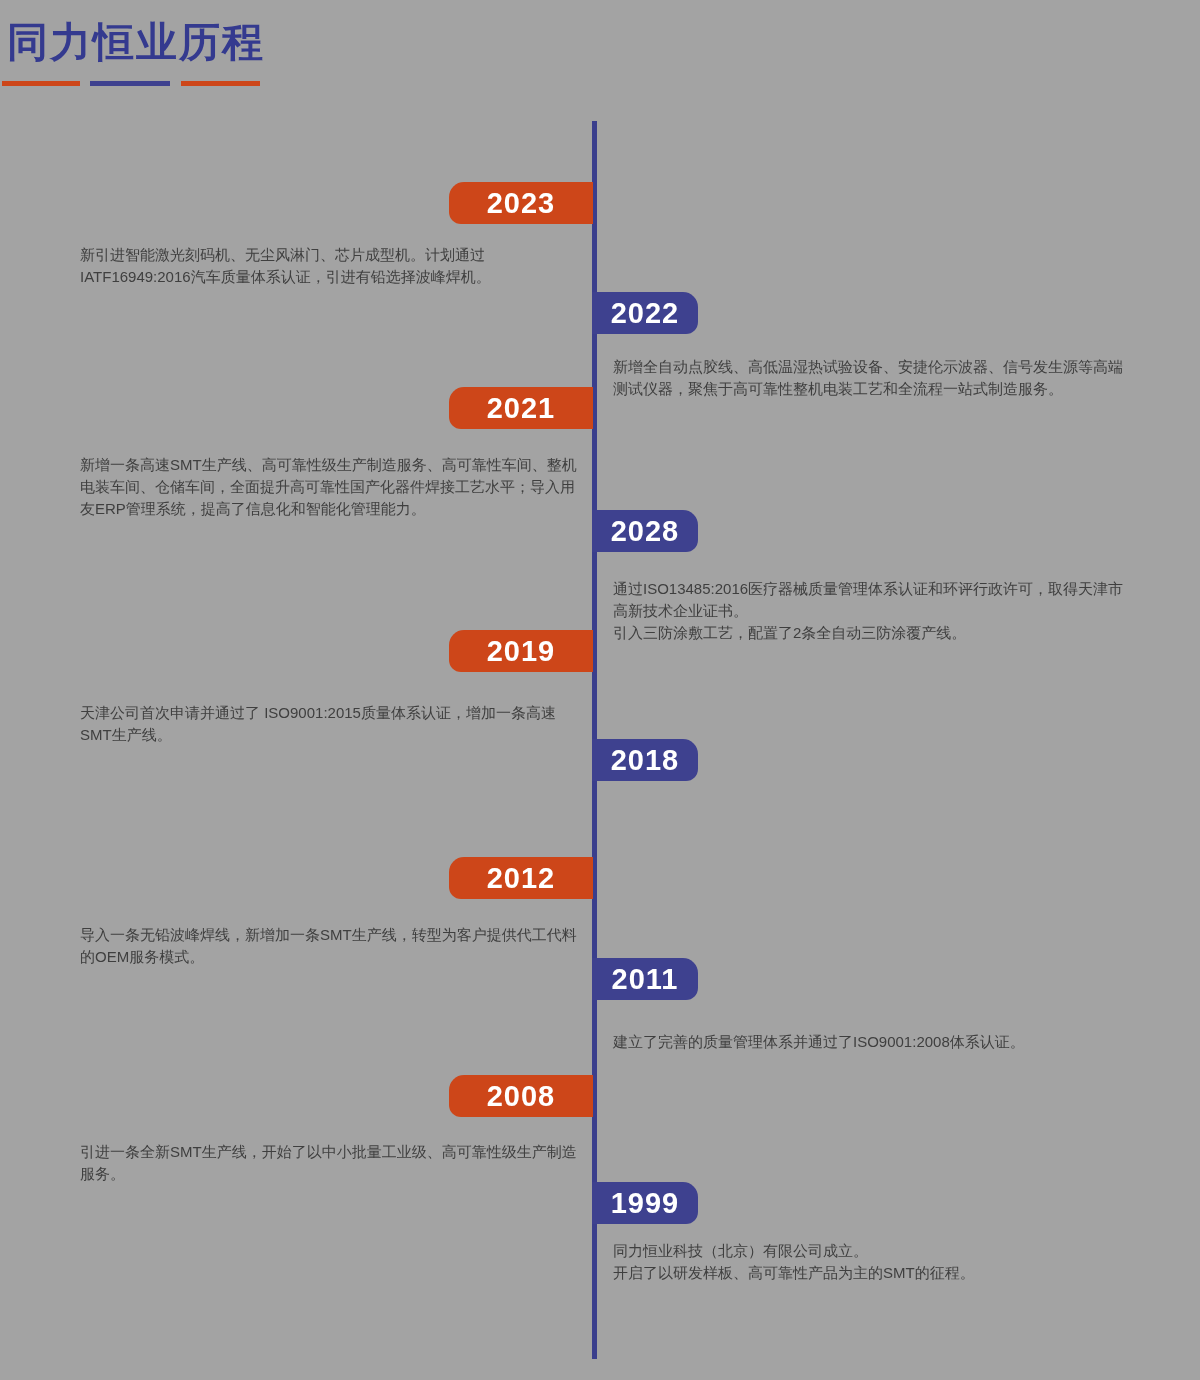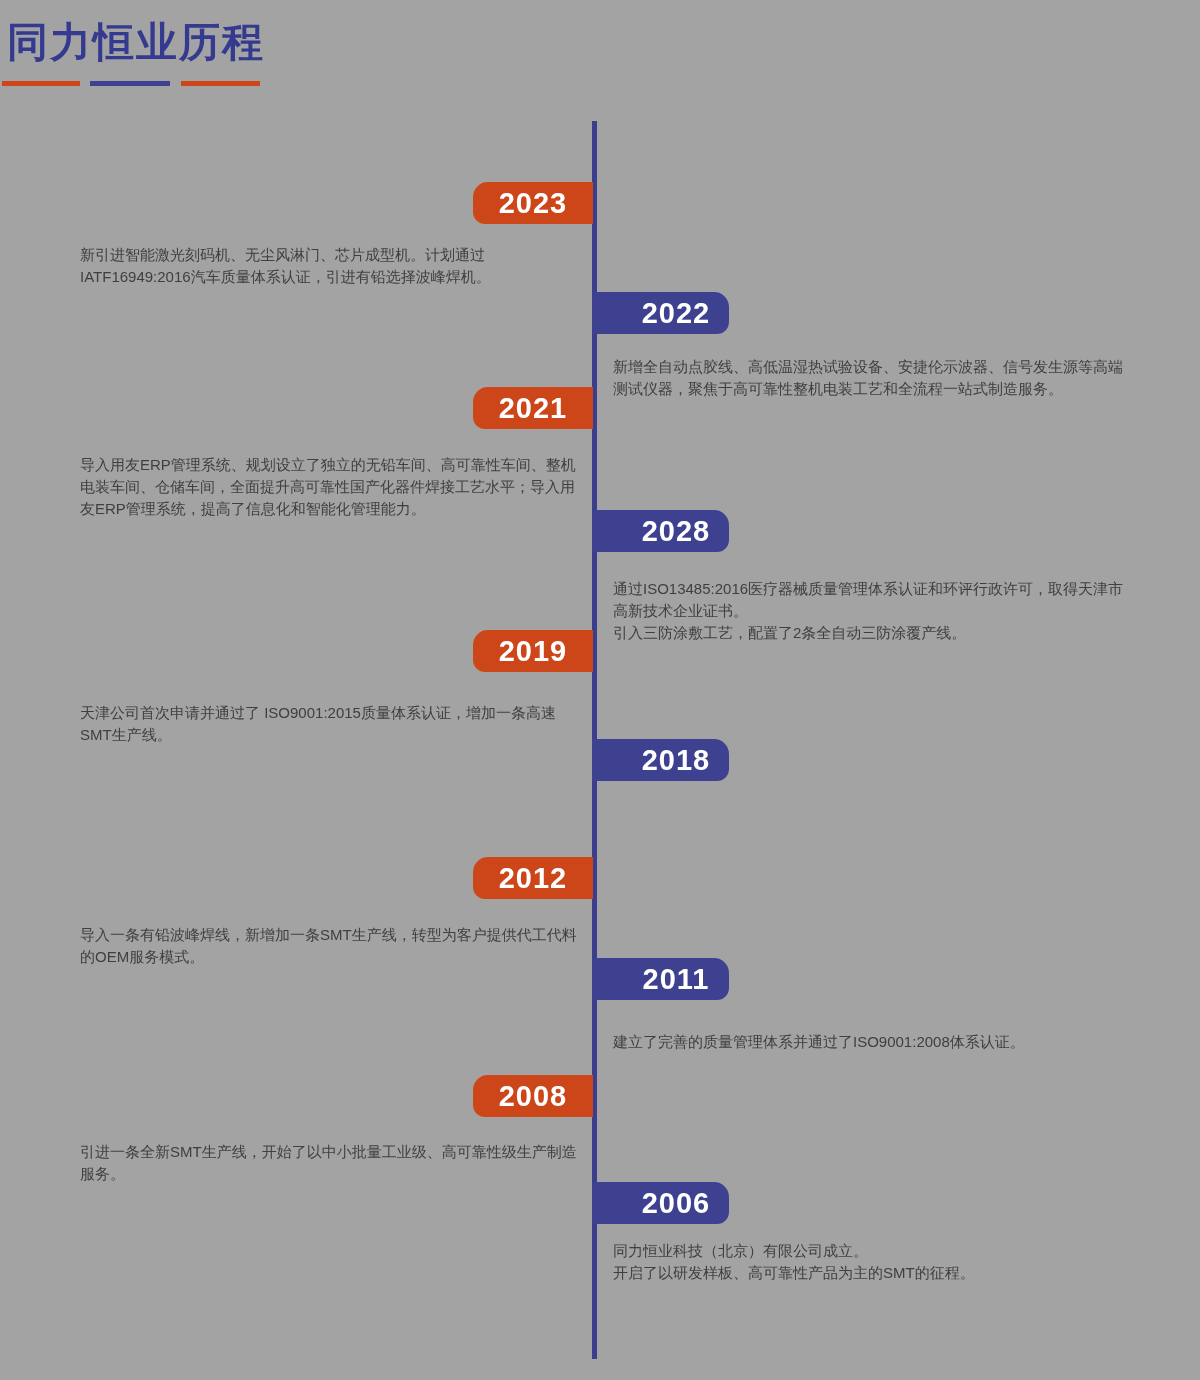--- a/index.html
+++ b/index.html
@@ -20,27 +20,26 @@
     position:absolute;left:592px;top:121px;width:5px;height:1238px;
     background:#3a3e8c;
   }
 
   .badge{
     position:absolute;height:42px;
     display:flex;align-items:center;justify-content:center;
     color:#ffffff;font-size:29px;font-weight:bold;letter-spacing:1px;
   }
   .badge.left{
-    right:607px;width:120px;background:#cd4619;
+    right:607px;width:144px;background:#cd4619;
     border-radius:15px 0 0 12px;
   }
   .badge.right{
     left:592px;width:106px;background:#3e418f;
     border-radius:0 15px 12px 0;
-    padding-left:31px;
   }
 
   .desc{
     position:absolute;color:#3f3f3f;font-size:15px;line-height:22px;
     white-space:pre-line;letter-spacing:0px;
   }
   .desc.left{left:80px;width:497px;}
   .desc.right{left:613px;width:517px;}
 </style>
 </head>
@@ -55,37 +54,37 @@
 
   <div class="tl-line"></div>
 
   <div class="badge left" style="top:182px">2023</div>
   <div class="desc left" style="top:244px">新引进智能激光刻码机、无尘风淋门、芯片成型机。计划通过IATF16949:2016汽车质量体系认证，引进有铅选择波峰焊机。</div>
 
   <div class="badge right" style="top:292px">2022</div>
   <div class="desc right" style="top:356px">新增全自动点胶线、高低温湿热试验设备、安捷伦示波器、信号发生源等高端测试仪器，聚焦于高可靠性整机电装工艺和全流程一站式制造服务。</div>
 
   <div class="badge left" style="top:387px">2021</div>
-  <div class="desc left" style="top:454px">导入用友ERP管理系统、规划设立了独立的无铅车间、高可靠性车间、整机电装车间、仓储车间，全面提升高可靠性国产化器件焊接工艺水平；导入用友ERP管理系统，提高了信息化和智能化管理能力。</div>
+  <div class="desc left" style="top:454px">新增一条高速SMT生产线、高可靠性级生产制造服务、高可靠性车间、整机电装车间、仓储车间，全面提升高可靠性国产化器件焊接工艺水平；导入用友ERP管理系统，提高了信息化和智能化管理能力。</div>
 
   <div class="badge right" style="top:510px">2028</div>
   <div class="desc right" style="top:578px">通过ISO13485:2016医疗器械质量管理体系认证和环评行政许可，取得天津市高新技术企业证书。
 引入三防涂敷工艺，配置了2条全自动三防涂覆产线。</div>
 
   <div class="badge left" style="top:630px">2019</div>
   <div class="desc left" style="top:702px">天津公司首次申请并通过了 ISO9001:2015质量体系认证，增加一条高速SMT生产线。</div>
 
   <div class="badge right" style="top:739px">2018</div>
 
   <div class="badge left" style="top:857px">2012</div>
-  <div class="desc left" style="top:924px">导入一条有铅波峰焊线，新增加一条SMT生产线，转型为客户提供代工代料的OEM服务模式。</div>
+  <div class="desc left" style="top:924px">导入一条无铅波峰焊线，新增加一条SMT生产线，转型为客户提供代工代料的OEM服务模式。</div>
 
   <div class="badge right" style="top:958px">2011</div>
   <div class="desc right" style="top:1031px">建立了完善的质量管理体系并通过了ISO9001:2008体系认证。</div>
 
   <div class="badge left" style="top:1075px">2008</div>
   <div class="desc left" style="top:1141px">引进一条全新SMT生产线，开始了以中小批量工业级、高可靠性级生产制造服务。</div>
 
-  <div class="badge right" style="top:1182px">2006</div>
+  <div class="badge right" style="top:1182px">1999</div>
   <div class="desc right" style="top:1240px">同力恒业科技（北京）有限公司成立。
 开启了以研发样板、高可靠性产品为主的SMT的征程。</div>
 
 </div>
 
 </body></html>

